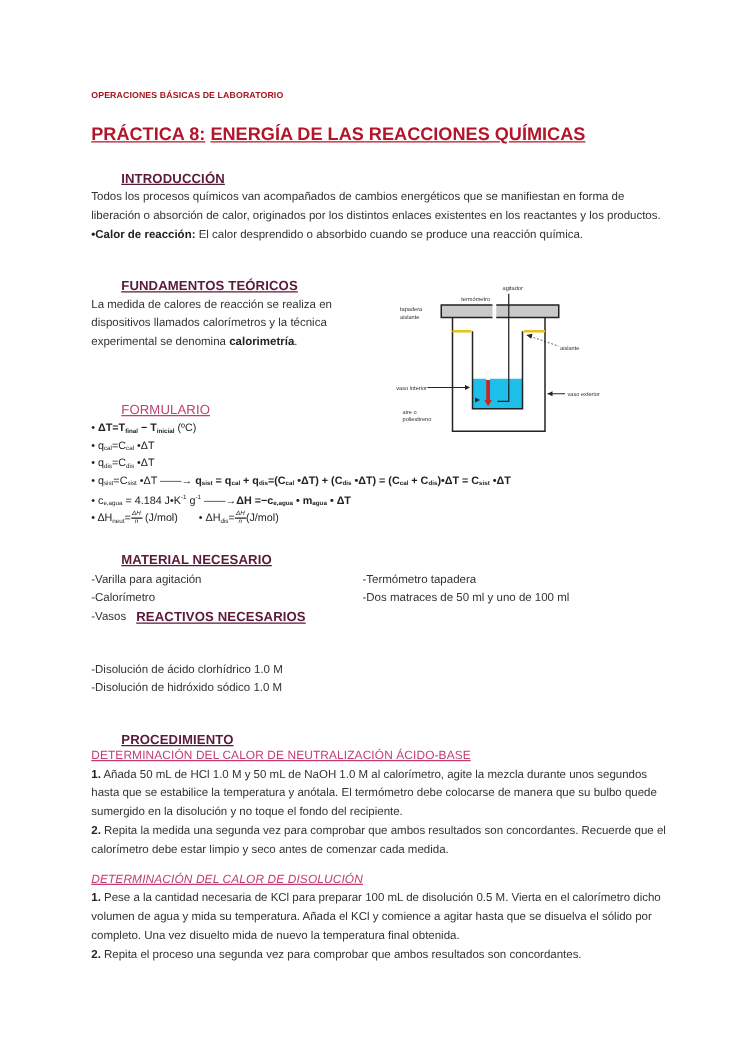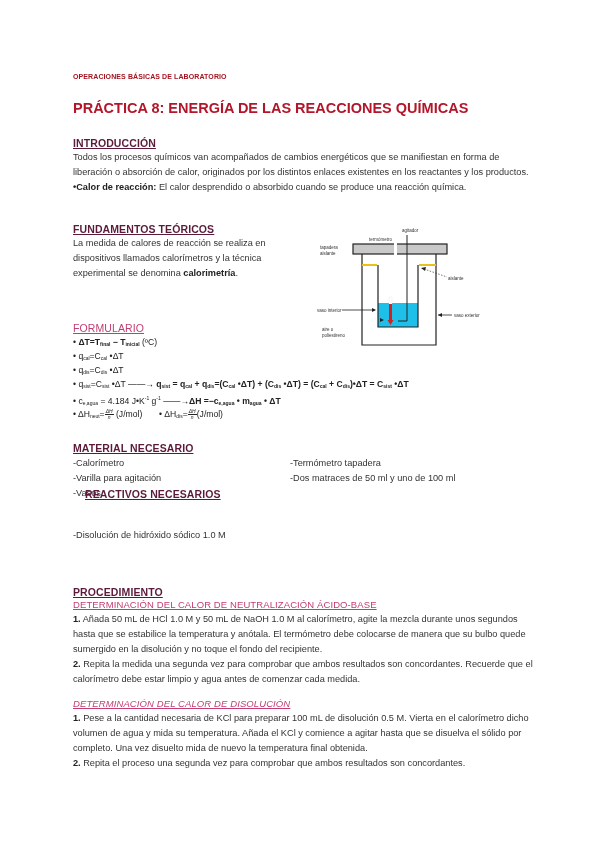--- a/index.html
+++ b/index.html
@@ -1,22 +1,22 @@
 <!DOCTYPE html>
 <html><head>
 <meta charset="utf-8">
 <style>
   html, body { margin: 0; padding: 0; background: #ffffff; }
   body { width: 600px; height: 848px; position: relative; overflow: hidden;
          font-family: "Liberation Sans", sans-serif; color: #2b2b2b; }
   .page { position: absolute; left: 73px; top: 0; width: 460px; }
   .course { position: absolute; top: 73px; font-size: 7px; font-weight: bold; color: #a3141f; letter-spacing: 0.1px; }
   .title { position: absolute; top: 100px; font-size: 14.5px; font-weight: bold; color: #b3162a; }
-  .title span { }
-  .h2 { position: absolute; font-size: 10.5px; font-weight: bold; color: #5b1a3a; text-decoration: underline; letter-spacing: 0.1px; }
+  .title span { text-decoration: underline; }
+  .h2 { position: absolute; font-size: 10.5px; font-weight: bold; color: #5b1a3a; text-decoration: underline; letter-spacing: 0.1px; margin-left: 24px; }
   .h3 { position: absolute; font-size: 9.5px; color: #c23d72; text-decoration: underline; letter-spacing: 0.1px; }
   .p { position: absolute; font-size: 9.2px; line-height: 15px; color: #333; }
   .p b { color: #222; }
   .formula { position: absolute; font-size: 8.6px; color: #222; line-height: 14px; white-space: nowrap; }
   .formula sub { font-size: 5px; vertical-align: -1px; }
   .formula sup { font-size: 5px; }
   .frac { display: inline-block; vertical-align: middle; text-align: center; font-size: 5px; line-height: 5px; font-style: italic; }
   .frac .n { border-bottom: 0.6px solid #222; padding: 0 1px; display: block; }
   .diagram { position: absolute; left: 312px; top: 225px; width: 170px; height: 125px; }
   .lbl { position: absolute; font-size: 4.5px; color: #333; white-space: nowrap; line-height: 5px; }
@@ -47,39 +47,40 @@
   <div class="h2" style="top:322px; color:#c23d72; font-weight:normal;">FORMULARIO</div>
   <div class="formula" style="top:335px;">• <b>ΔT=T<sub>final</sub> − T<sub>inicial</sub></b> (ºC)</div>
   <div class="formula" style="top:349px;">• q<sub>cal</sub>=C<sub>cal</sub> •ΔT</div>
   <div class="formula" style="top:363px;">• q<sub>dis</sub>=C<sub>dis</sub> •ΔT</div>
   <div class="formula" style="top:377px;">• q<sub>sist</sub>=C<sub>sist</sub> •ΔT ——→ <b>q<sub>sist</sub> = q<sub>cal</sub> + q<sub>dis</sub>=(C<sub>cal</sub> •ΔT) + (C<sub>dis</sub> •ΔT) = (C<sub>cal</sub> + C<sub>dis</sub>)•ΔT = C<sub>sist</sub> •ΔT</b></div>
   <div class="formula" style="top:391px;">• c<sub>e,agua</sub> = 4.184 J•K<sup>-1</sup> g<sup>-1</sup> ——→<b>ΔH =−c<sub>e,agua</sub> • m<sub>agua</sub> • ΔT</b></div>
   <div class="formula" style="top:407px;">• ΔH<sub>neut</sub>=<span class="frac"><span class="n">ΔH</span><span>n</span></span> (J/mol) &nbsp;&nbsp;&nbsp;&nbsp;&nbsp;&nbsp;• ΔH<sub>dis</sub>=<span class="frac"><span class="n">ΔH</span><span>n</span></span>(J/mol)</div>
 
   <div class="h2" style="top:442px;">MATERIAL NECESARIO</div>
   <div class="p" style="top:456px; width:220px;">
+    <div>-Varilla para agitación</div>
     <div>-Calorímetro</div>
-    <div>-Varilla para agitación</div>
     <div>-Vasos</div>
   </div>
   <div class="p" style="top:456px; left:217px; width:250px;">
     <div>-Termómetro tapadera</div>
     <div>-Dos matraces de 50 ml y uno de 100 ml</div>
   </div>
 
   <div class="h2" style="top:488px;padding-left:12px;">REACTIVOS NECESARIOS</div>
   <div class="p" style="top:528px; width:300px;">
+    <div>-Disolución de ácido clorhídrico 1.0 M</div>
     <div>-Disolución de hidróxido sódico 1.0 M</div>
   </div>
 
   <div class="h2" style="top:586px;">PROCEDIMIENTO</div>
   <div class="h3" style="top:599px;">DETERMINACIÓN DEL CALOR DE NEUTRALIZACIÓN ÁCIDO-BASE</div>
   <div class="p" style="top:612px; width:462px;">
     <div><b>1.</b><span> Añada 50 mL de HCl 1.0 M y 50 mL de NaOH 1.0 M al calorímetro, agite la mezcla durante unos segundos hasta que se estabilice la temperatura y anótala. El termómetro debe colocarse de manera que su bulbo quede sumergido en la disolución y no toque el fondo del recipiente.</span></div>
-    <div><b>2.</b><span> Repita la medida una segunda vez para comprobar que ambos resultados son concordantes. Recuerde que el calorímetro debe estar limpio y agua antes de comenzar cada medida.</span></div>
+    <div><b>2.</b><span> Repita la medida una segunda vez para comprobar que ambos resultados son concordantes. Recuerde que el calorímetro debe estar limpio y seco antes de comenzar cada medida.</span></div>
   </div>
 
   <div class="h3" style="top:698px;font-style:italic;">DETERMINACIÓN DEL CALOR DE DISOLUCIÓN</div>
   <div class="p" style="top:711px; width:462px;">
     <div><b>1.</b><span> Pese a la cantidad necesaria de KCl para preparar 100 mL de disolución 0.5 M. Vierta en el calorímetro dicho volumen de agua y mida su temperatura. Añada el KCl y comience a agitar hasta que se disuelva el sólido por completo. Una vez disuelto mida de nuevo la temperatura final obtenida.</span></div>
     <div><b>2.</b><span> Repita el proceso una segunda vez para comprobar que ambos resultados son concordantes.</span></div>
   </div>
 </div>
 
 <div class="diagram">

